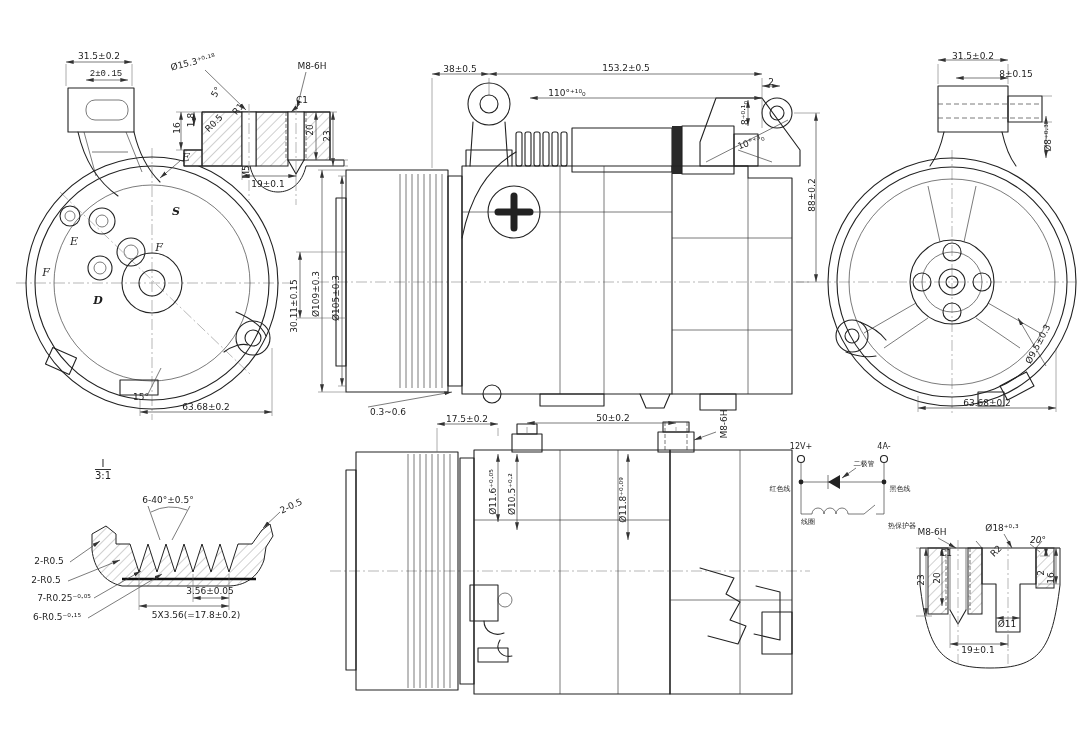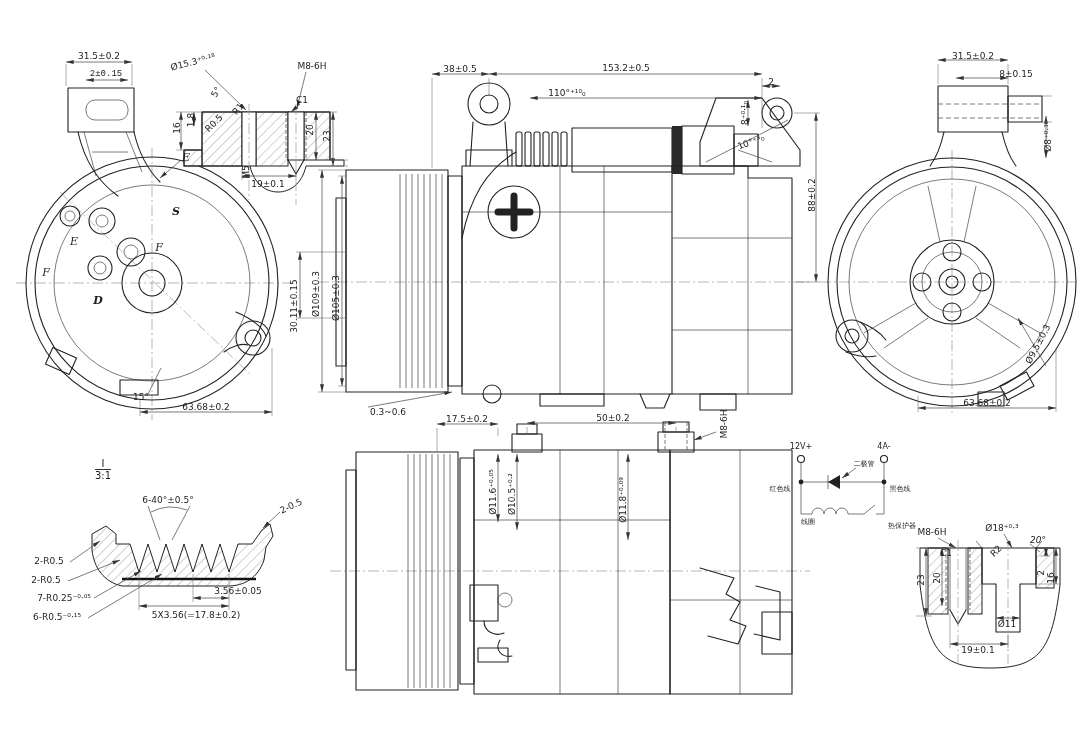--- a/index.html
+++ b/index.html
@@ -317,21 +317,21 @@
       <span class="lbl" style="left: 724px; top: 424px; transform: translate(-50%, -50%) rotate(-90deg);">M8-6H</span>
       <span class="lbl" style="left: 493px; top: 492px; transform: translate(-50%, -50%) rotate(-90deg);">Ø11.6⁺⁰·⁰⁵</span>
       <span class="lbl" style="left: 512px; top: 494px; transform: translate(-50%, -50%) rotate(-90deg);">Ø10.5⁺⁰·²</span>
       <span class="lbl" style="left: 623px; top: 500px; transform: translate(-50%, -50%) rotate(-90deg);">Ø11.8⁺⁰·⁰⁹</span>
       <span class="lbl" style="left: 168px; top: 500px; transform: translate(-50%, -50%);">6-40°±0.5°</span>
       <span class="lbl" style="left: 291px; top: 506px; transform: translate(-50%, -50%) rotate(-25deg);">2-0.5</span>
       <span class="lbl" style="left: 49px; top: 561px; transform: translate(-50%, -50%);">2-R0.5</span>
       <span class="lbl" style="left: 46px; top: 580px; transform: translate(-50%, -50%);">2-R0.5</span>
       <span class="lbl" style="left: 64px; top: 598px; transform: translate(-50%, -50%);">7-R0.25⁻⁰·⁰⁵</span>
       <span class="lbl" style="left: 57px; top: 617px; transform: translate(-50%, -50%);">6-R0.5⁻⁰·¹⁵</span>
-      <span class="lbl" style="left: 210px; top: 591px; transform: translate(-50%, -50%); margin-left: 28px;">3.56±0.05</span>
+      <span class="lbl" style="left: 210px; top: 591px; transform: translate(-50%, -50%);">3.56±0.05</span>
       <span class="lbl" style="left: 196px; top: 615px; transform: translate(-50%, -50%);">5X3.56(=17.8±0.2)</span>
       <span class="lbl" style="left: 801px; top: 446px; font-size: 8px; transform: translate(-50%, -50%);">12V+</span>
       <span class="lbl" style="left: 884px; top: 446px; font-size: 8px; transform: translate(-50%, -50%);">4A-</span>
       <span class="lbl" style="left: 864px; top: 464px; font-size: 7px; transform: translate(-50%, -50%);">二极管</span>
       <span class="lbl" style="left: 780px; top: 489px; font-size: 7px; transform: translate(-50%, -50%);">红色线</span>
       <span class="lbl" style="left: 900px; top: 489px; font-size: 7px; transform: translate(-50%, -50%);">黑色线</span>
       <span class="lbl" style="left: 786px; top: 522px; font-size: 7px; transform: translate(-50%, -50%); padding-left: 44px;">线圈</span>
       <span class="lbl" style="left: 902px; top: 526px; font-size: 7px; transform: translate(-50%, -50%);">热保护器</span>
       <span class="lbl" style="left: 932px; top: 532px; transform: translate(-50%, -50%);">M8-6H</span>
       <span class="lbl" style="left: 946px; top: 553px; transform: translate(-50%, -50%);">C1</span>

